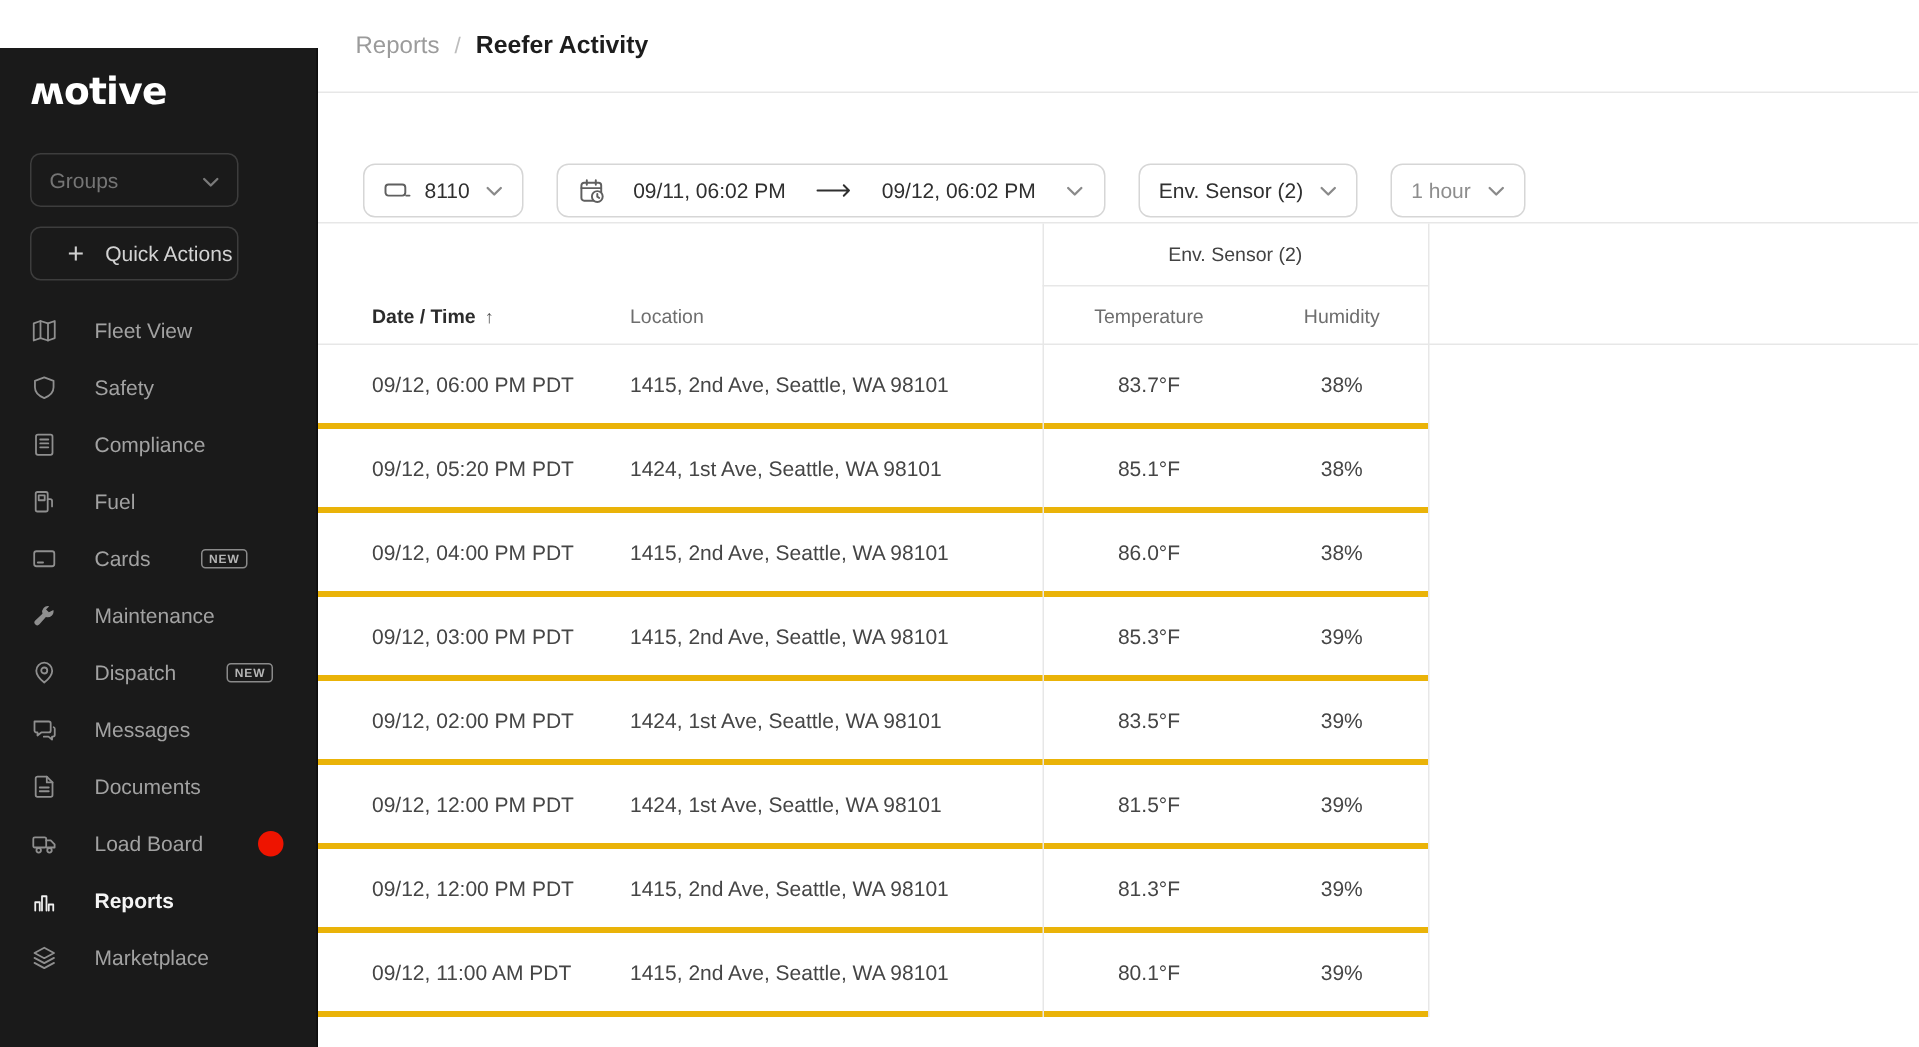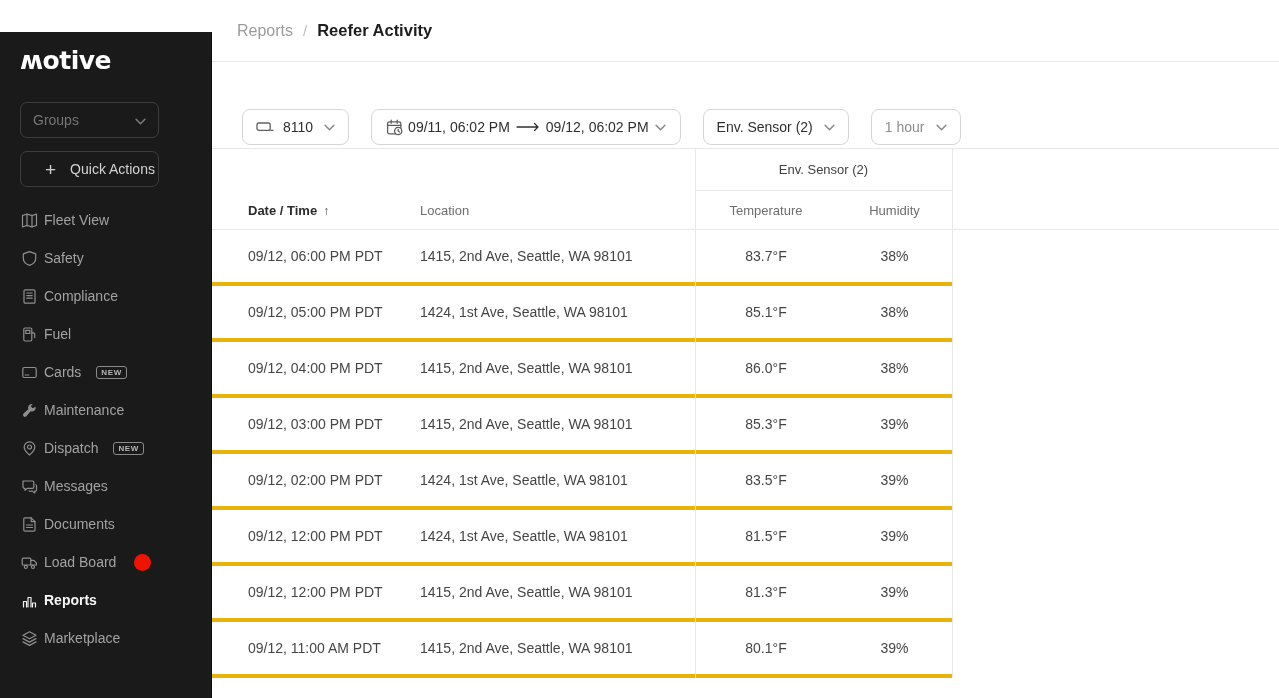--- a/index.html
+++ b/index.html
@@ -28,21 +28,21 @@
     background:transparent; display:flex; align-items:center;
     font-size:14px; cursor:pointer;
   }
   .groups-btn { margin-top:26px; padding:0 12px; justify-content:space-between; color:#757575; }
   .qa-btn { margin-top:13px; padding:0 0 0 24px; color:#d2d2d2; gap:14px; }
   .qa-plus { font-size:19px; font-weight:300; color:#cfcfcf; line-height:1; }
   .side-chev svg { width:11px; height:7px; fill:none; stroke:#7a7a7a; stroke-width:1.4; stroke-linecap:round; stroke-linejoin:round; }
 
   .nav { margin-top:14px; }
   .nav-item {
-    height:38px; display:flex; align-items:center; gap:6px;
+    height:38px; display:flex; align-items:center; gap:25px;
     cursor:pointer; color:#8f8f8f;
   }
   .nav-icon { width:18px; height:18px; display:flex; align-items:center; justify-content:center; }
   .nav-icon svg { width:17px; height:17px; fill:none; stroke:currentColor; stroke-width:1.2; stroke-linecap:round; stroke-linejoin:round; }
   .nav-label { font-size:14px; color:#a2a2a2; }
   .nav-item.active { color:#efefef; }
   .nav-item.active .nav-label { color:#f5f5f5; font-weight:700; }
   .new-badge {
     margin-left:9px; font-size:8px; font-weight:700; letter-spacing:0.6px;
     color:#b5b5b5; border:1px solid #8a8a8a; border-radius:3px;
@@ -67,21 +67,21 @@
   .fbtn {
     height:36px; border:1px solid #d6d6d6; border-radius:8px; background:#fff;
     display:flex; align-items:center; gap:9px; padding:0 13px;
     font-size:14px; color:#2f2f2f; cursor:pointer; white-space:nowrap;margin-top:44px;
   }
   .fbtn .ficon svg { display:block; fill:none; stroke:#5f5f5f; stroke-width:1.3; stroke-linecap:round; stroke-linejoin:round; }
   .fbtn .chev { margin-left:2px; }
   .chev svg { width:11px; height:7px; fill:none; stroke:#8a8a8a; stroke-width:1.4; stroke-linecap:round; stroke-linejoin:round; display:block; }
   .fbtn.muted { color:#8d8d8d; }
   .arrow-icon svg { width:24px; height:10px; fill:none; stroke:#2f2f2f; stroke-width:1.3; stroke-linecap:round; stroke-linejoin:round; display:block; margin:0 2px; }
-  .date-btn { padding:12px 14px; gap:4px; }
+  .date-btn { padding:12px 14px; gap:18px; }
 
   
   .table { position:relative; width:100%; border-top:1px solid #e7e7e7; }
   .vline { position:absolute; top:0; width:1px; height:529px; background:#e7e7e7; }
   .vline.v1 { left:483px; }
   .vline.v2 { left:740px; }
 
   .group-row { height:42px; display:flex; }
   .group-spacer { width:483px; }
   .group-cell {
@@ -328,21 +328,21 @@
     </div>
 
     <div class="rows" id="table-rows">
         <div class="trow">
           <div class="tcell c-dt">09/12, 06:00 PM PDT</div>
           <div class="tcell c-loc">1415, 2nd Ave, Seattle, WA 98101</div>
           <div class="tcell c-temp">83.7°F</div>
           <div class="tcell c-hum">38%</div>
         </div>
         <div class="trow">
-          <div class="tcell c-dt">09/12, 05:00 PM PDT</div>
+          <div class="tcell c-dt">09/12, 05:20 PM PDT</div>
           <div class="tcell c-loc">1424, 1st Ave, Seattle, WA 98101</div>
           <div class="tcell c-temp">85.1°F</div>
           <div class="tcell c-hum">38%</div>
         </div>
         <div class="trow">
           <div class="tcell c-dt">09/12, 04:00 PM PDT</div>
           <div class="tcell c-loc">1415, 2nd Ave, Seattle, WA 98101</div>
           <div class="tcell c-temp">86.0°F</div>
           <div class="tcell c-hum">38%</div>
         </div>

